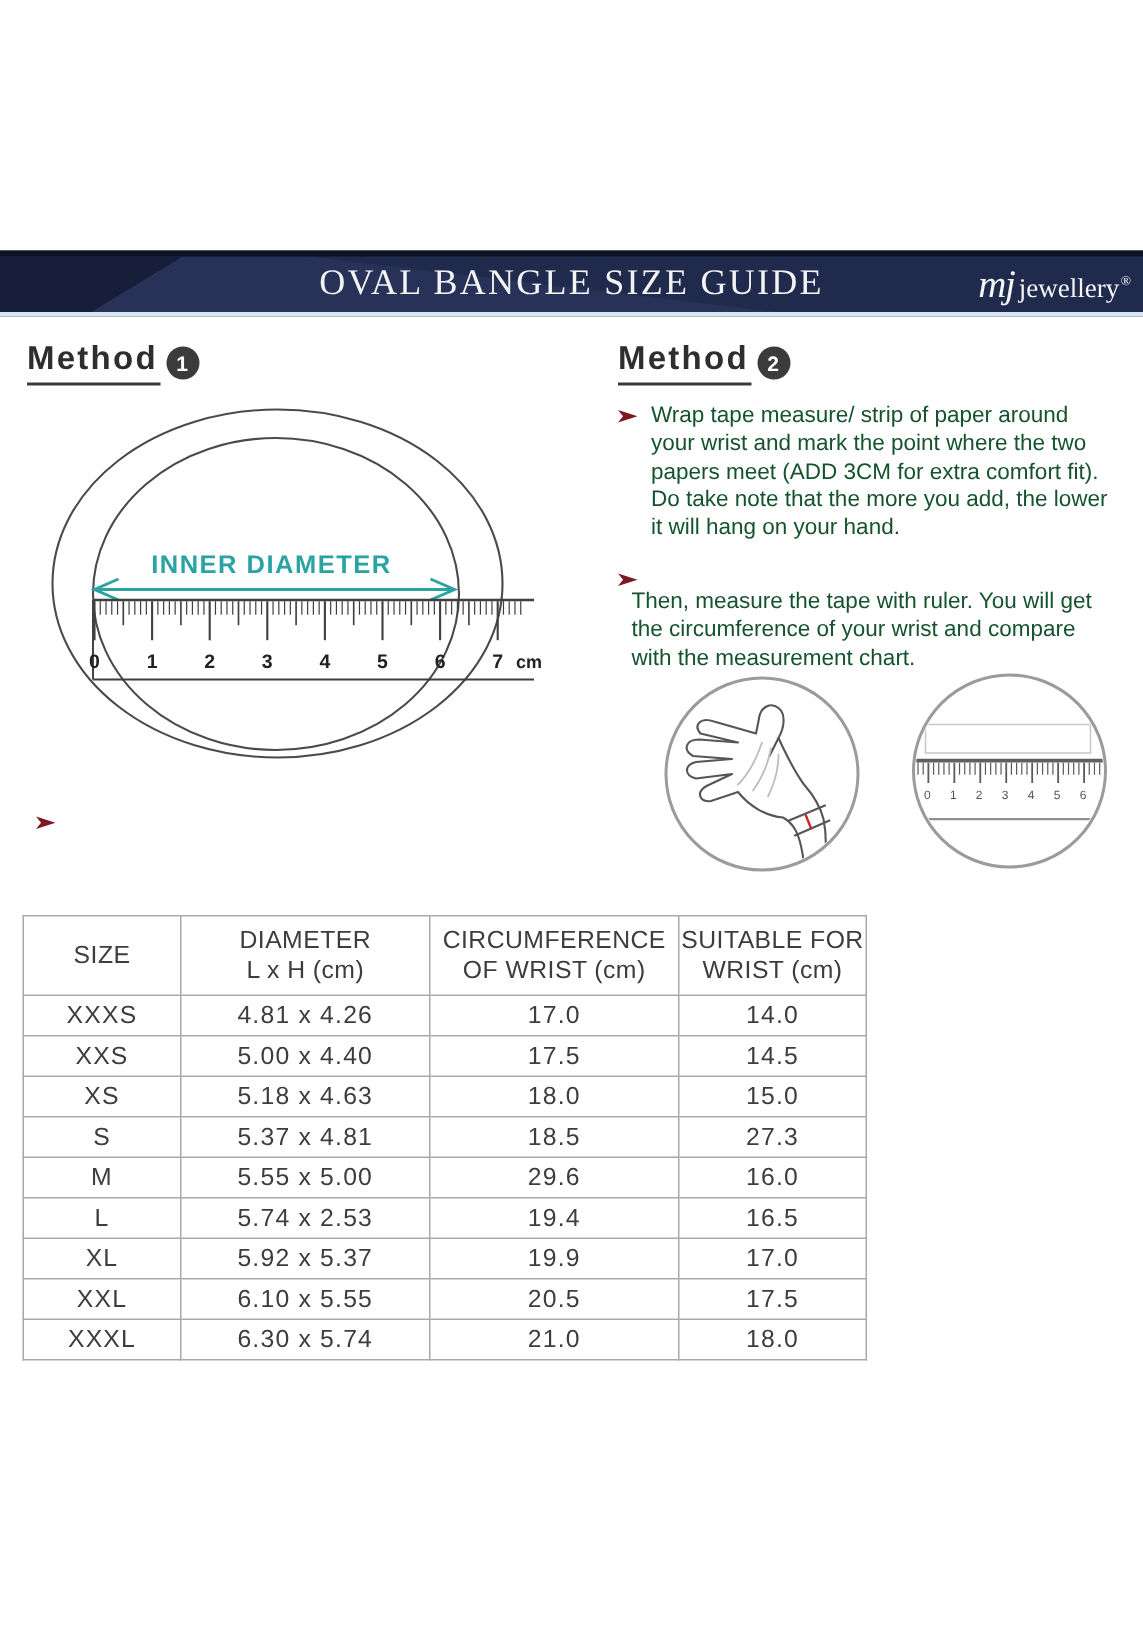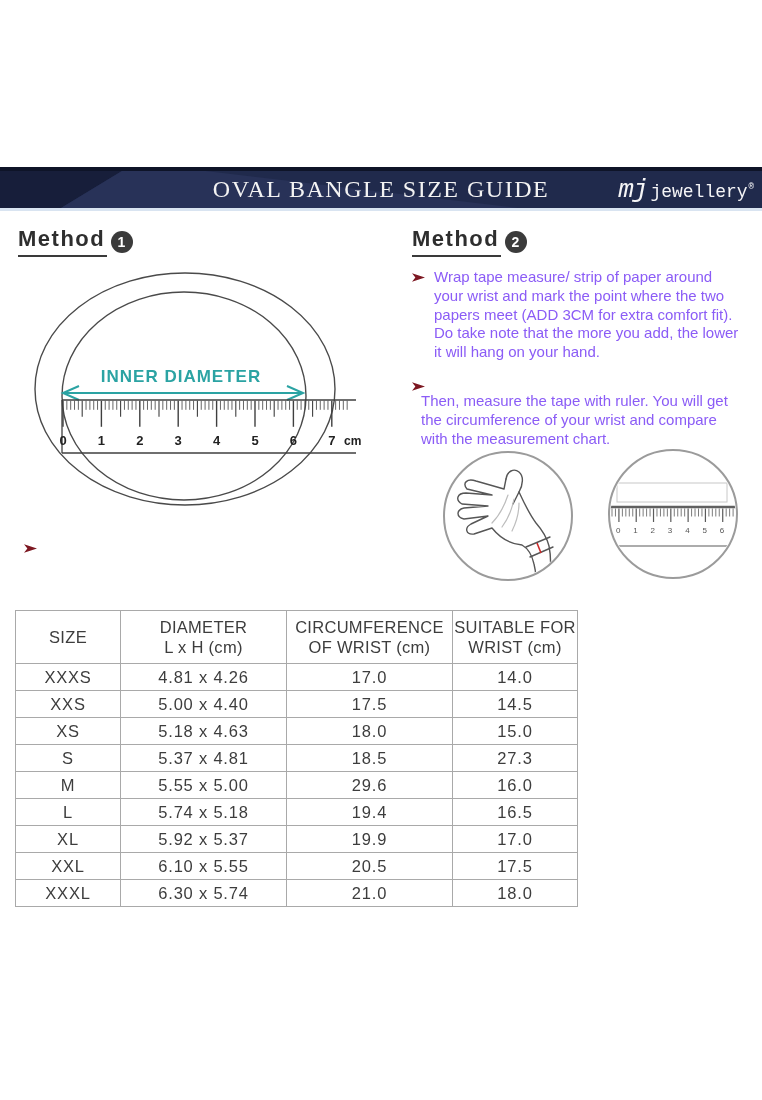--- a/index.html
+++ b/index.html
@@ -12,40 +12,40 @@
           border-top:4px solid #0e1428;border-bottom:3px solid #d9e4f1;overflow:hidden;}
   .deco{position:absolute;top:0;left:0;width:100%;height:100%;}
   .deco-dark{background:var(--header-navy-dark,#171e3a);
              clip-path:polygon(0 0,16% 0,8% 100%,0 100%);}
   .deco-light{background:var(--header-navy-light,#283258);
               clip-path:polygon(16% 0,27% 0,68% 100%,8% 100%);}
   .topbar h1{position:absolute;left:0;top:0;width:100%;margin:0;text-align:center;
              line-height:37px;font-family:"Liberation Serif",serif;font-weight:normal;
              font-size:24px;letter-spacing:1.5px;color:#f3f3f3;}
   .brand{position:absolute;right:8px;top:50%;transform:translateY(-50%);
-         display:flex;align-items:baseline;color:#f5f5f7;font-family:Liberation Mono, monospace;justify-content:space-between;}
+         display:flex;align-items:baseline;color:#f5f5f7;font-family:Liberation Serif, serif;justify-content:space-between;}
   .brand-mark{font-size:26px;font-style:italic;letter-spacing:-1px;}
   .brand-name{font-size:18px;margin-left:3px;}
   .brand-reg{font-size:9px;position:relative;top:-8px;margin-left:1px;}
 
   
   .method{position:absolute;margin:0;font-size:22px;font-weight:normal;
           letter-spacing:1.5px;color:#2e2e2e;display:flex;align-items:center;}
   .method1{left:18px;top:226px;}
   .method2{left:412px;top:226px;}
   .m-word{border-bottom:2px solid #3a3a3a;padding:0 2px 3px 0;font-weight:bold;}
   .badge{display:inline-flex;width:22px;height:22px;border-radius:50%;
          background:var(--badge-dark,#3b3b3b);color:#fff;font-size:14px;font-weight:bold;
          align-items:center;justify-content:center;margin-left:4px;flex:none;}
 
   
   .bullet{position:absolute;display:flex;}
   .dart{width:13px;height:11px;background:var(--bullet-maroon,#7d1822);
         clip-path:polygon(0 12%,100% 50%,0 88%,26% 50%);margin-top:4px;flex:none;}
-  .bullet-text{margin-left:9px;font-size:15px;line-height:18.8px;color:#8b5cf6;
+  .bullet-text{margin-left:9px;font-size:15px;line-height:18.8px;color:#14532d;
                white-space:pre-line;}
   .b-m1{left:24px;top:539px;width:330px;}
   .b-m2a{left:412px;top:268px;width:348px;}
   .b-m2b{left:412px;top:377px;width:348px;flex-direction:column;}
 
   
   .diagram{position:absolute;left:15px;top:262px;}
   .illus{position:absolute;left:430px;top:443px;}
   svg text{font-family:"Liberation Sans",sans-serif;}
   .ring{fill:none;stroke:#4a4a4a;stroke-width:1.4;}
@@ -349,21 +349,21 @@
           <td data-name="table-cell">27.3</td>
         </tr>
         <tr data-name="table-row">
           <td data-name="table-cell">M</td>
           <td data-name="table-cell">5.55 x 5.00</td>
           <td data-name="table-cell">29.6</td>
           <td data-name="table-cell">16.0</td>
         </tr>
         <tr data-name="table-row">
           <td data-name="table-cell">L</td>
-          <td data-name="table-cell">5.74 x 5.18</td>
+          <td data-name="table-cell">5.74 x 2.53</td>
           <td data-name="table-cell">19.4</td>
           <td data-name="table-cell">16.5</td>
         </tr>
         <tr data-name="table-row">
           <td data-name="table-cell">XL</td>
           <td data-name="table-cell">5.92 x 5.37</td>
           <td data-name="table-cell">19.9</td>
           <td data-name="table-cell">17.0</td>
         </tr>
         <tr data-name="table-row">

